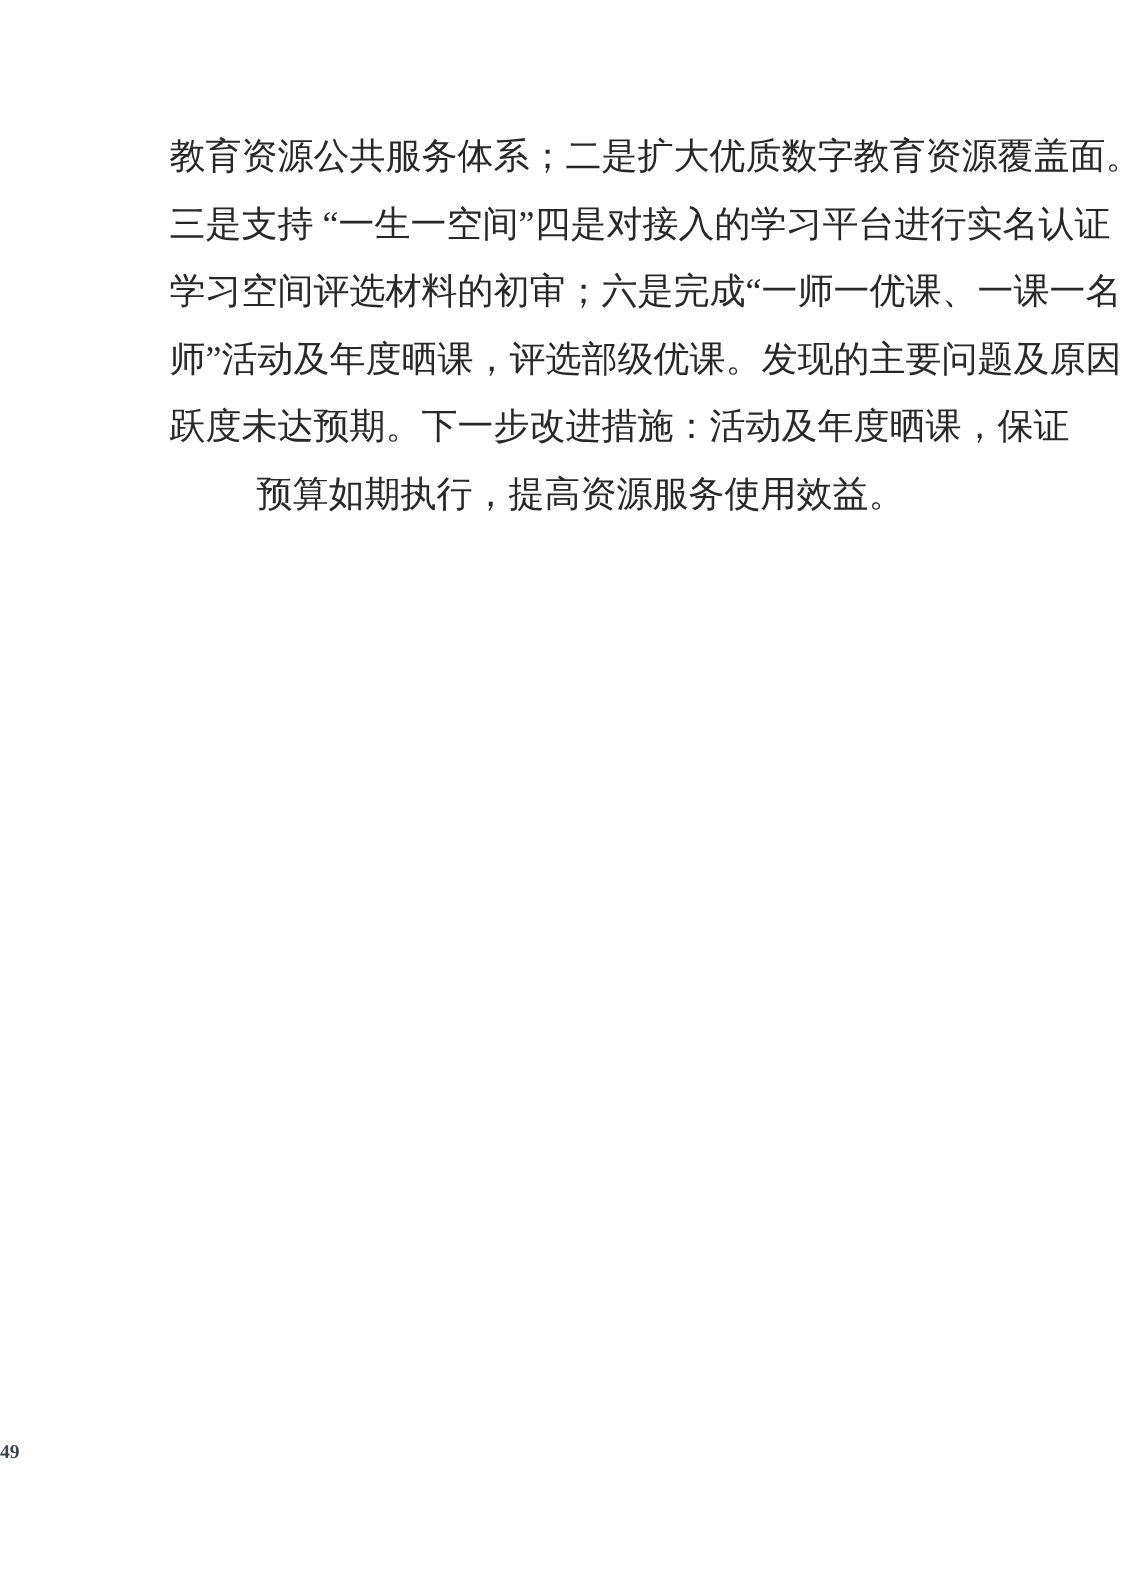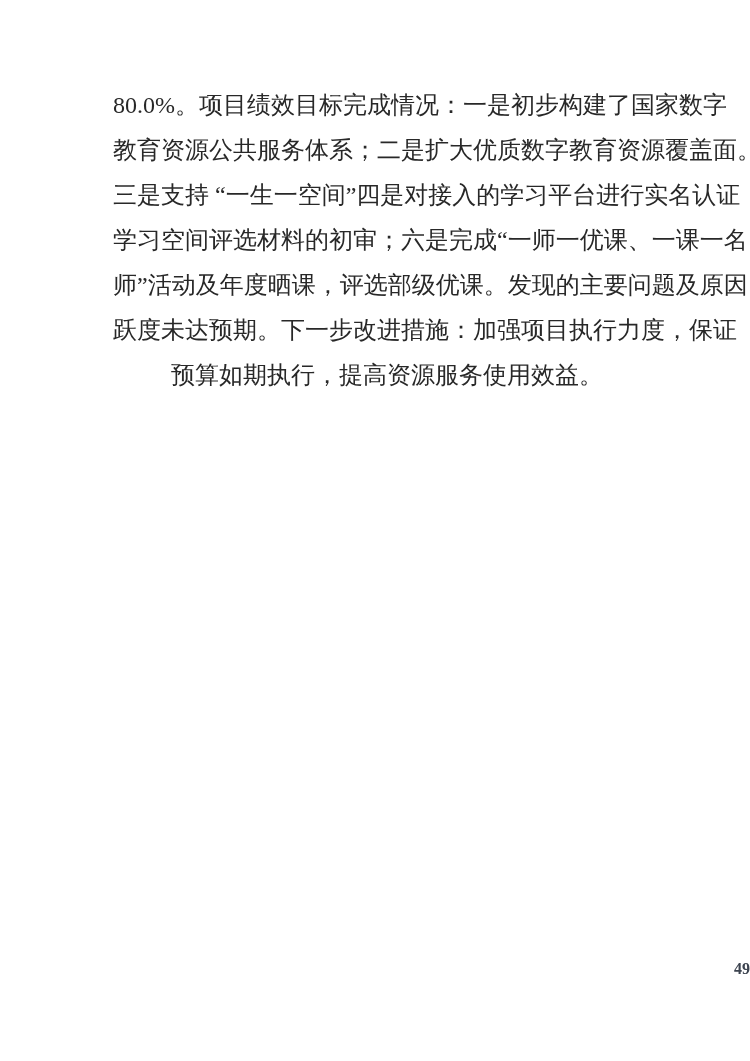--- a/index.html
+++ b/index.html
@@ -35,34 +35,33 @@
   .lastline {
     height: 45px;
     line-height: 45px;
     text-align: center;
   }
   .page-number {
     position: absolute;
     left: 0;
     right: 0;
     top: 960px;
-    text-align: right;
-    font-size: 16px;
+    text-align: left;
+    font-size: 13px;
     font-weight: bold;
     color: #3d4450;
     font-family: "Liberation Serif", "DejaVu Serif", serif;
   }
 </style>
 </head>
 <body>
 
 <div class="page">
   <div class="text-block">
-    <div class="jline">80.0%。项目绩效目标完成情况：一是初步构建了国家数字</div>
     <div class="jline">教育资源公共服务体系；二是扩大优质数字教育资源覆盖面。</div>
     <div class="jline">三是支持 “一生一空间”四是对接入的学习平台进行实名认证</div>
     <div class="jline">学习空间评选材料的初审；六是完成“一师一优课、一课一名</div>
     <div class="jline">师”活动及年度晒课，评选部级优课。发现的主要问题及原因：</div>
-    <div class="jline">跃度未达预期。下一步改进措施：加强项目执行力度，保证</div>
+    <div class="jline">跃度未达预期。下一步改进措施：活动及年度晒课，保证</div>
     <div class="lastline">预算如期执行，提高资源服务使用效益。</div>
   </div>
   <div class="page-number">49</div>
 </div>
 
 </body></html>

